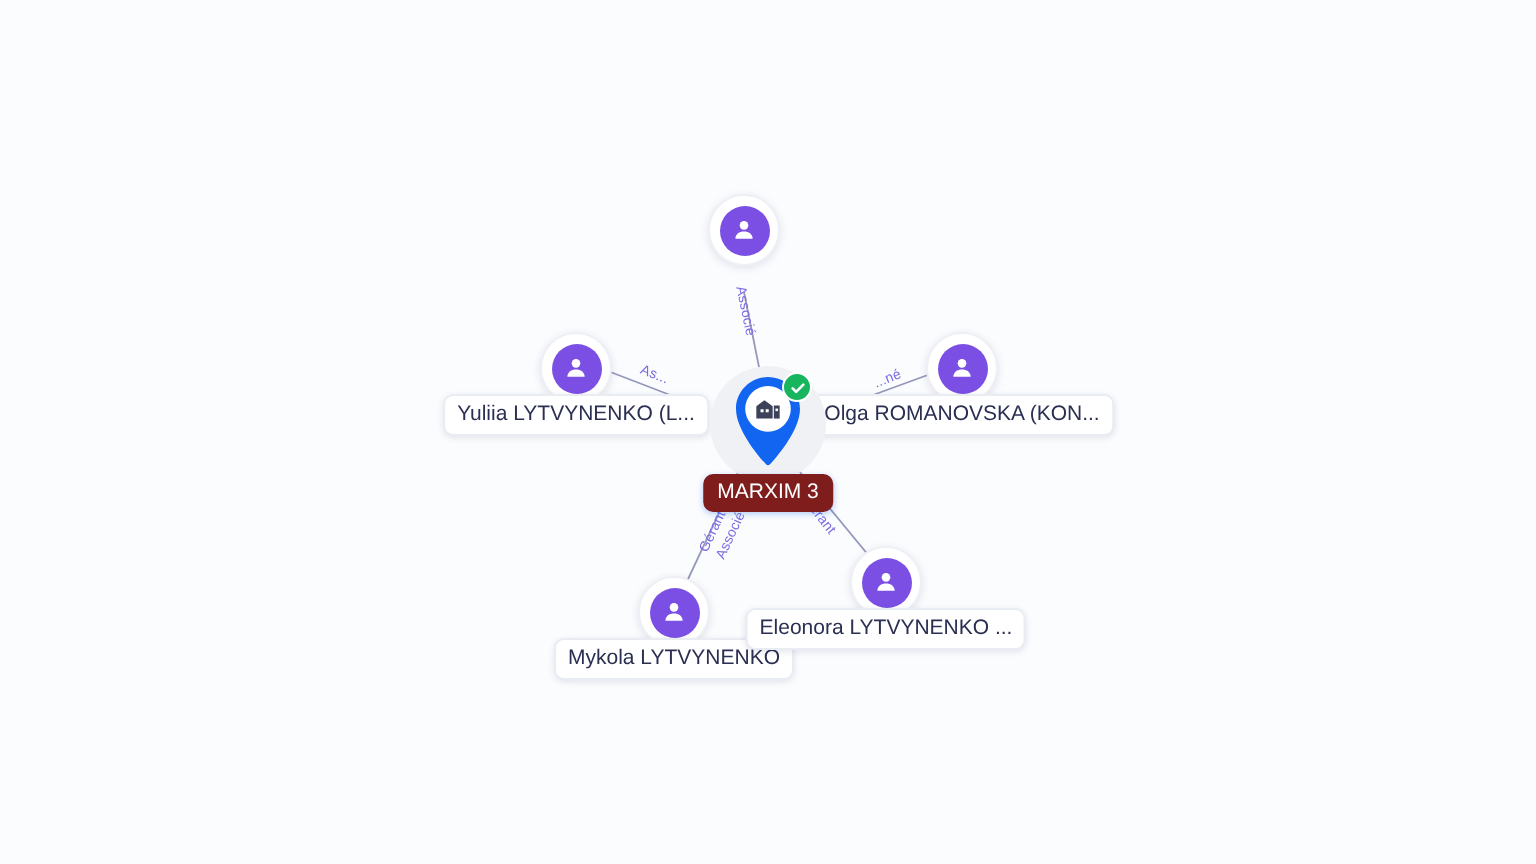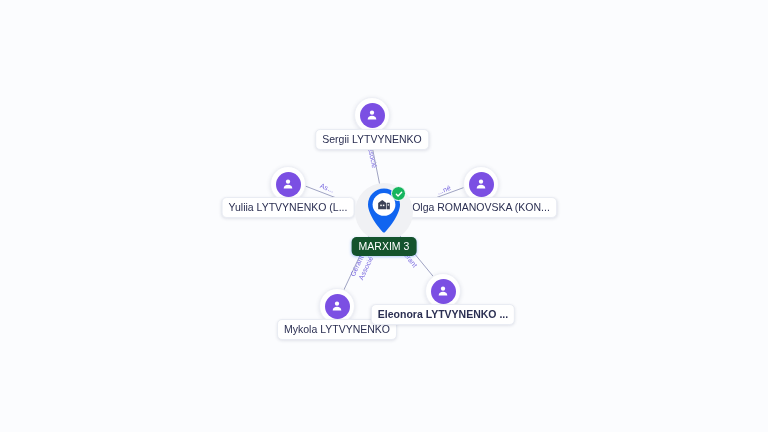--- a/index.html
+++ b/index.html
@@ -55,21 +55,21 @@
   .pin-wrap{position:absolute;left:50%;top:50%;transform:translate(-50%,-52%);}
   .pin-wrap svg{display:block;}
   .verified-badge{
     position:absolute;right:-2px;top:-1px;
     width:13px;height:13px;border-radius:50%;
     background:#16b55e;border:1.5px solid #ffffff;
     display:flex;align-items:center;justify-content:center;
   }
   .company-label{
     position:absolute;
-    background:#14532d;
+    background:#7f1d1d;
     color:#ffffff;
     border-radius:5px;
     font-size:10.5px;
     line-height:1;
     padding:4px 7px;
     white-space:nowrap;
     transform:translate(-50%,0);
     box-shadow:0 1px 3px rgba(17,101,240,.3);
   }
 
@@ -122,21 +122,20 @@
   <div class="person-node" style="left:372px;top:115px;">
     <div class="avatar-ring">
       <div class="avatar-circle">
         <svg width="14" height="14" viewBox="0 0 24 24" fill="#ffffff">
           <circle cx="12" cy="8" r="3.7"></circle>
           <path d="M4.6 19.5c0-4 3.4-6.2 7.4-6.2s7.4 2.2 7.4 6.2z"></path>
         </svg>
       </div>
     </div>
   </div>
-  <div class="node-label" style="left:372px;top:129px;">Sergii LYTVYNENKO</div>
 
   <div class="person-node" style="left:288px;top:184px;">
     <div class="avatar-ring">
       <div class="avatar-circle">
         <svg width="14" height="14" viewBox="0 0 24 24" fill="#ffffff">
           <circle cx="12" cy="8" r="3.7"></circle>
           <path d="M4.6 19.5c0-4 3.4-6.2 7.4-6.2s7.4 2.2 7.4 6.2z"></path>
         </svg>
       </div>
     </div>
@@ -170,21 +169,21 @@
   <div class="person-node" style="left:443px;top:291px;">
     <div class="avatar-ring">
       <div class="avatar-circle">
         <svg width="14" height="14" viewBox="0 0 24 24" fill="#ffffff">
           <circle cx="12" cy="8" r="3.7"></circle>
           <path d="M4.6 19.5c0-4 3.4-6.2 7.4-6.2s7.4 2.2 7.4 6.2z"></path>
         </svg>
       </div>
     </div>
   </div>
-  <div class="node-label" style="left:443px;top:304px;font-weight:bold;">Eleonora LYTVYNENKO ...</div>
+  <div class="node-label" style="left:443px;top:304px;">Eleonora LYTVYNENKO ...</div>
 
   <div id="company-node" style="left:384px;top:212px;">
     <div class="pin-halo"></div>
     <div class="pin-wrap">
       <svg width="40" height="48" viewBox="0 0 40 48">
         <path d="M20 1.5C11.2 1.5 4 8.6 4 17.4c0 11.3 13.4 26 15 27.7.5.6 1.4.6 2 0 1.6-1.7 15-16.4 15-27.7C36 8.6 28.8 1.5 20 1.5z" fill="#1165f0"></path>
         <circle cx="20" cy="17.4" r="11.4" fill="#ffffff"></circle>
       </svg>
       <span style="position:absolute;left:50%;top:17.4px;transform:translate(-50%,-50%);">
         <svg width="14" height="14" viewBox="0 0 24 24" fill="#3c4257">

